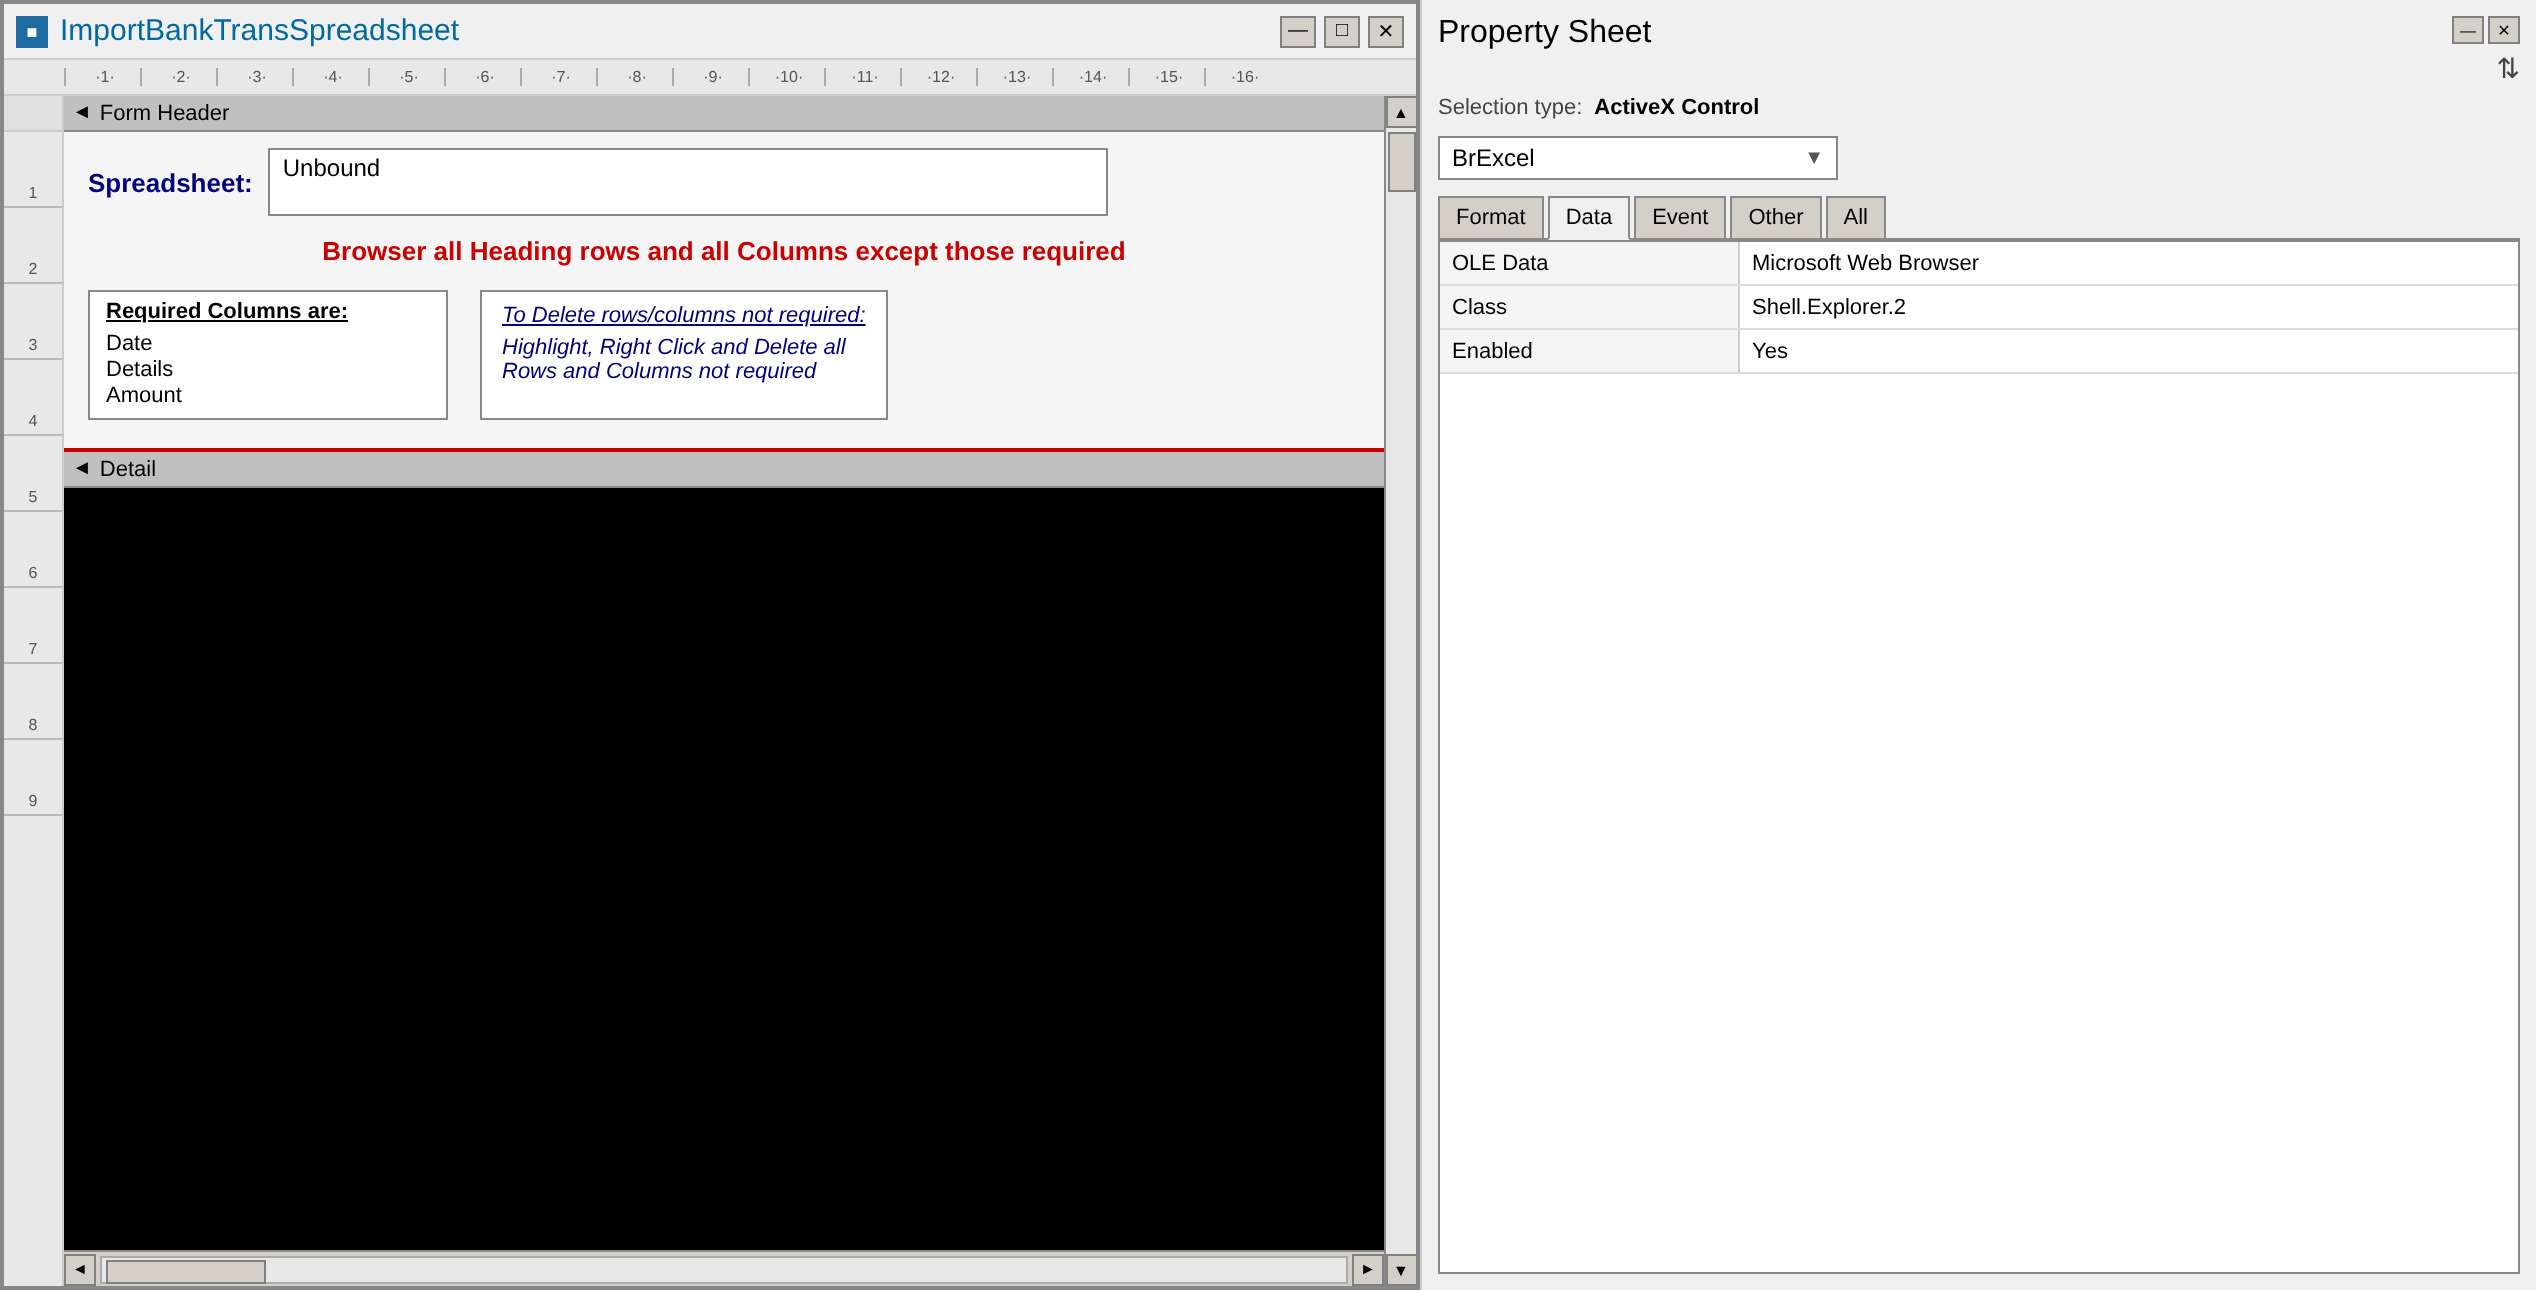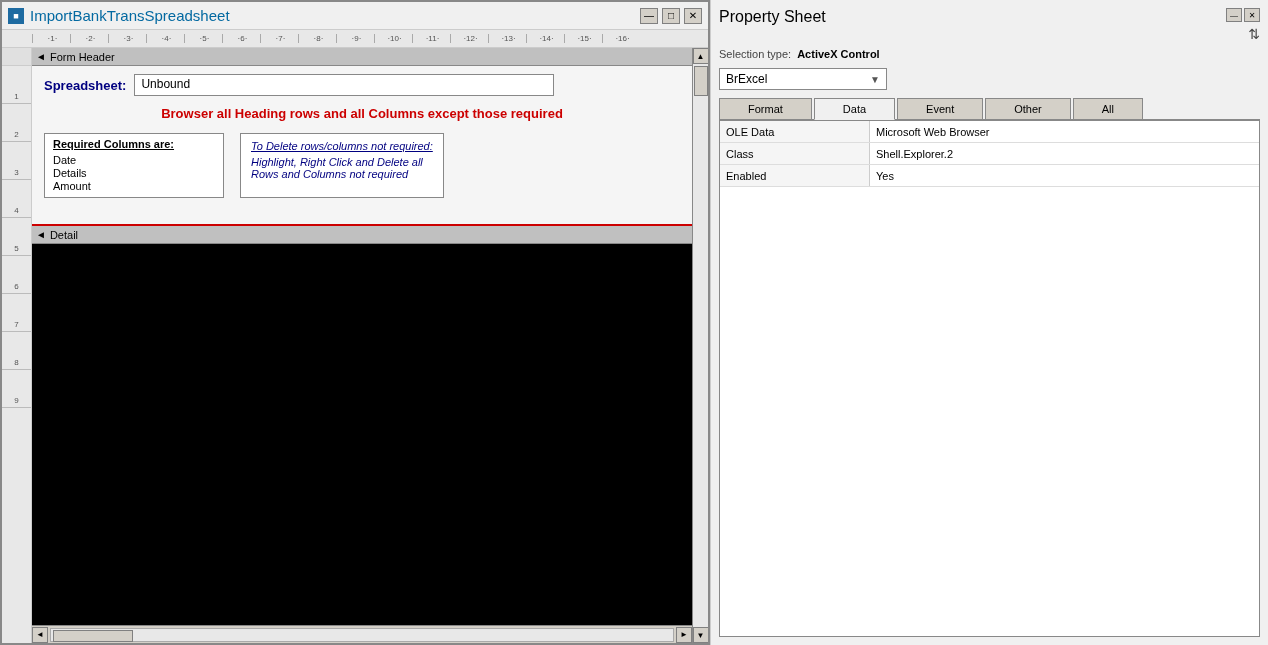--- a/index.html
+++ b/index.html
@@ -188,21 +188,21 @@
       font-size: 13px;
       color: #000080;
     }
 
     .spreadsheet-value {
       border: 1px solid #888;
       background: white;
       padding: 2px 6px;
       font-size: 12px;
       min-width: 420px;
-      height: 22px;
+      height: 34px;
     }
 
     .delete-warning {
       color: #cc0000;
       font-weight: bold;
       font-size: 13px;
       text-align: center;
       margin-bottom: 12px;
     }
 
@@ -413,21 +413,21 @@
       color: #000;
       font-weight: bold;
     }
 
     
     .dropdown-container {
       margin-bottom: 8px;
     }
 
     .dropdown {
-      width: 168px;
+      width: 200px;
       height: 22px;
       border: 1px solid #888;
       background: white;
       padding: 2px 6px;
       font-size: 12px;
       display: flex;
       align-items: center;
       justify-content: space-between;
       cursor: pointer;
     }
@@ -438,21 +438,21 @@
     }
 
     
     .tabs-container {
       display: flex;
       border-bottom: 1px solid #888;
       margin-bottom: 0;
     }
 
     .tab {
-      padding: 4px 28px;
+      padding: 4px 8px;
       font-size: 11px;
       border: 1px solid #888;
       border-bottom: none;
       background: #d4d0c8;
       cursor: pointer;
       margin-right: 2px;
       color: #000;
     }
 
     .tab.active {

